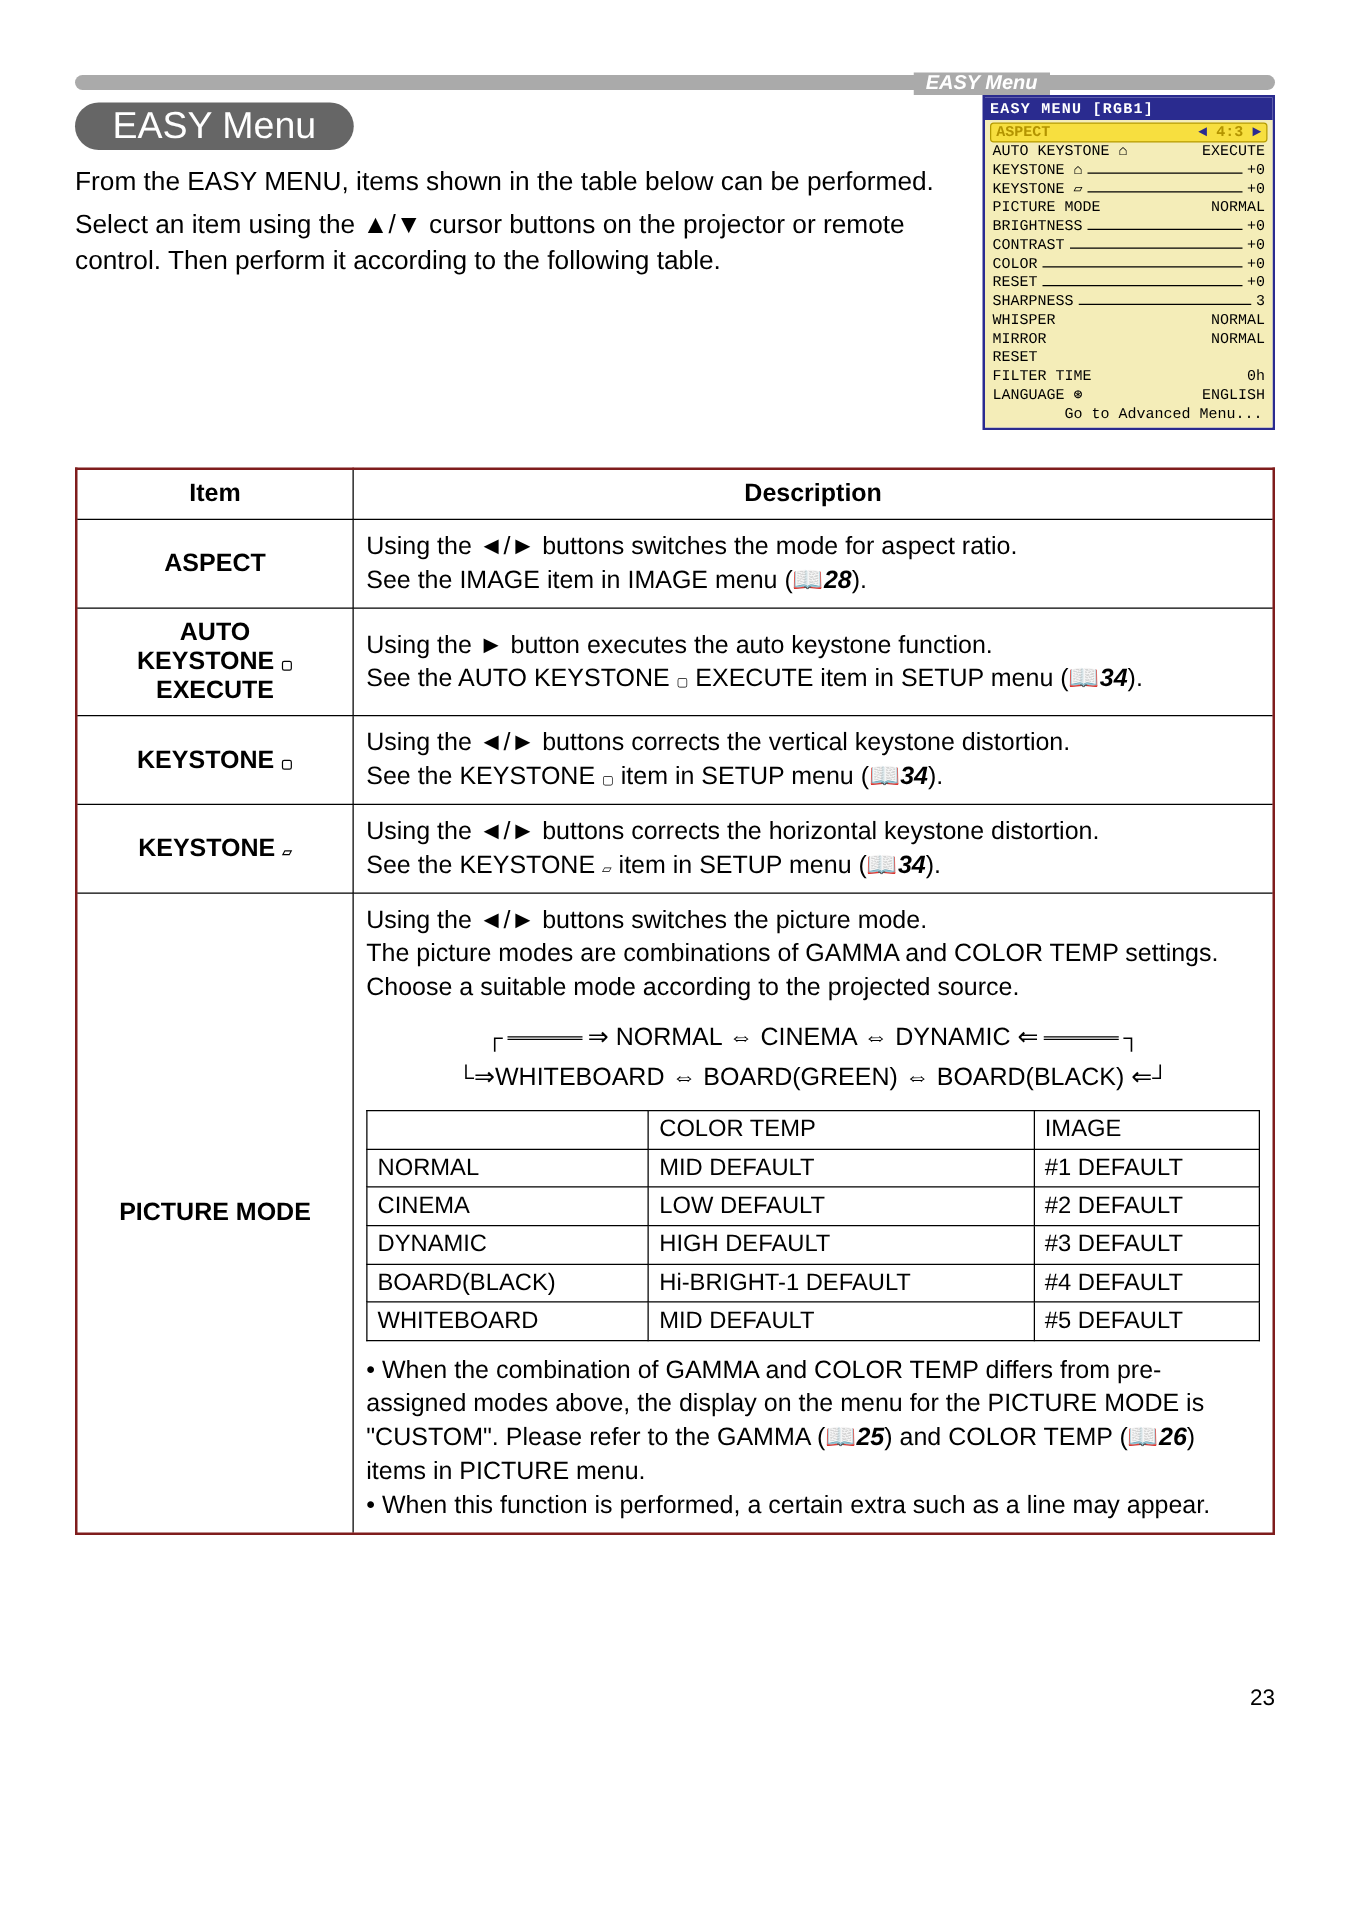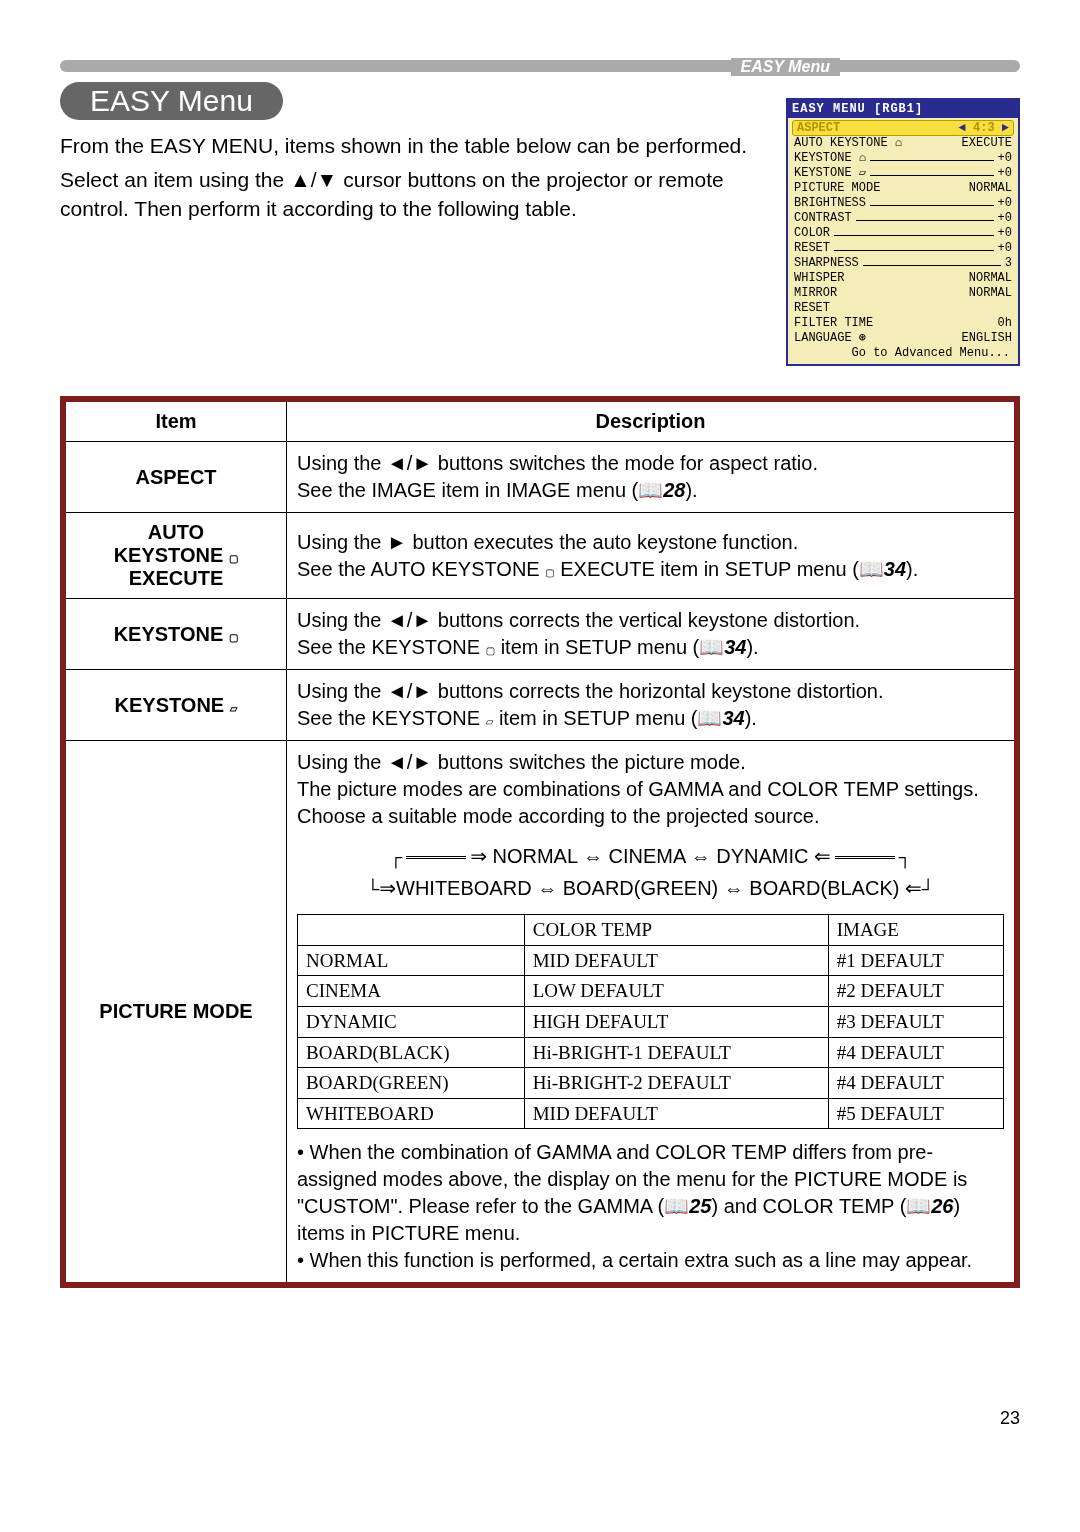--- a/index.html
+++ b/index.html
@@ -51,21 +51,21 @@
     border-radius: 22px;
     margin: 6px 0 12px 0;
   }
   .intro { font-size: 21px; line-height: 1.35; }
   .osd {
     width: 230px;
     border: 2px solid #2a2b8f;
     font-family: "Courier New", monospace;
     font-size: 12px;
     color: #000;
-    margin-top: 22px;
+    margin-top: 0;
   }
   .osd-title {
     background: #2a2b8f;
     color: #fff;
     padding: 2px 4px;
     font-weight: bold;
     letter-spacing: 1px;
   }
   .osd-body { background: #f4edb8; padding: 2px 4px 4px 4px; }
   .osd-hl {
@@ -80,21 +80,21 @@
     font-weight: bold;
   }
   .osd-hl .arrow { color: #2a2b8f; }
   .osd-row { display: flex; justify-content: space-between; padding: 0 2px; line-height: 1.25; }
   .osd-row .bar { flex:1; border-bottom:1px solid #000; margin:0 4px 3px 4px; position:relative; top:-2px; }
   .osd-foot { text-align: right; padding-right:4px; }
   .icon-trap { display:inline-block; font-size:10px; }
   table.maintbl {
     width: 100%;
     border-collapse: collapse;
-    border: 6px solid #7f1d1d;
+    border: 2px solid #7f1d1d;
     margin-top: 30px;
     font-size: 20px;
   }
   table.maintbl th, table.maintbl td {
     border: 1px solid #000;
     padding: 8px 10px;
     vertical-align: middle;
   }
   table.maintbl th { font-weight: bold; text-align: center; }
   .col-item { width: 200px; text-align: center; font-weight: bold; }
@@ -112,21 +112,20 @@
   table.sub {
     width: 100%;
     border-collapse: collapse;
     margin: 10px 0;
     font-size: 19px;
   }
   table.sub td, table.sub th {
     border: 1px solid #000;
     padding: 2px 8px;
     text-align: left;
-    font-family: Liberation Serif, serif;
   }
   .continued { margin-top: 6px; font-size: 21px; }
   .pagenum { text-align: right; font-size: 18px; margin-top: 120px; }
 </style>
 </head>
 <body>
 
 <div class="page">
 
   <div class="grey-bar">
@@ -291,25 +290,20 @@
                   <td>DYNAMIC</td>
                   <td>HIGH DEFAULT</td>
                   <td>#3 DEFAULT</td>
                 </tr>
                 <tr>
                   <td>BOARD(BLACK)</td>
                   <td>Hi-BRIGHT-1 DEFAULT</td>
                   <td>#4 DEFAULT</td>
                 </tr>
                 <tr>
-                  <td>BOARD(GREEN)</td>
-                  <td>Hi-BRIGHT-2 DEFAULT</td>
-                  <td>#4 DEFAULT</td>
-                </tr>
-                <tr>
                   <td>WHITEBOARD</td>
                   <td>MID DEFAULT</td>
                   <td>#5 DEFAULT</td>
                 </tr>
               </tbody>
         </table>
         <span>• When the combination of GAMMA and COLOR TEMP differs from pre-assigned modes above, the display on the menu for the PICTURE MODE is "CUSTOM". Please refer to the GAMMA (</span><span class="book">📖</span><span class="ref">25</span><span>) and COLOR TEMP (</span><span class="book">📖</span><span class="ref">26</span><span>) items in PICTURE menu.</span><br>
         <span>• When this function is performed, a certain extra such as a line may appear.</span>
       </td>
     </tr>

